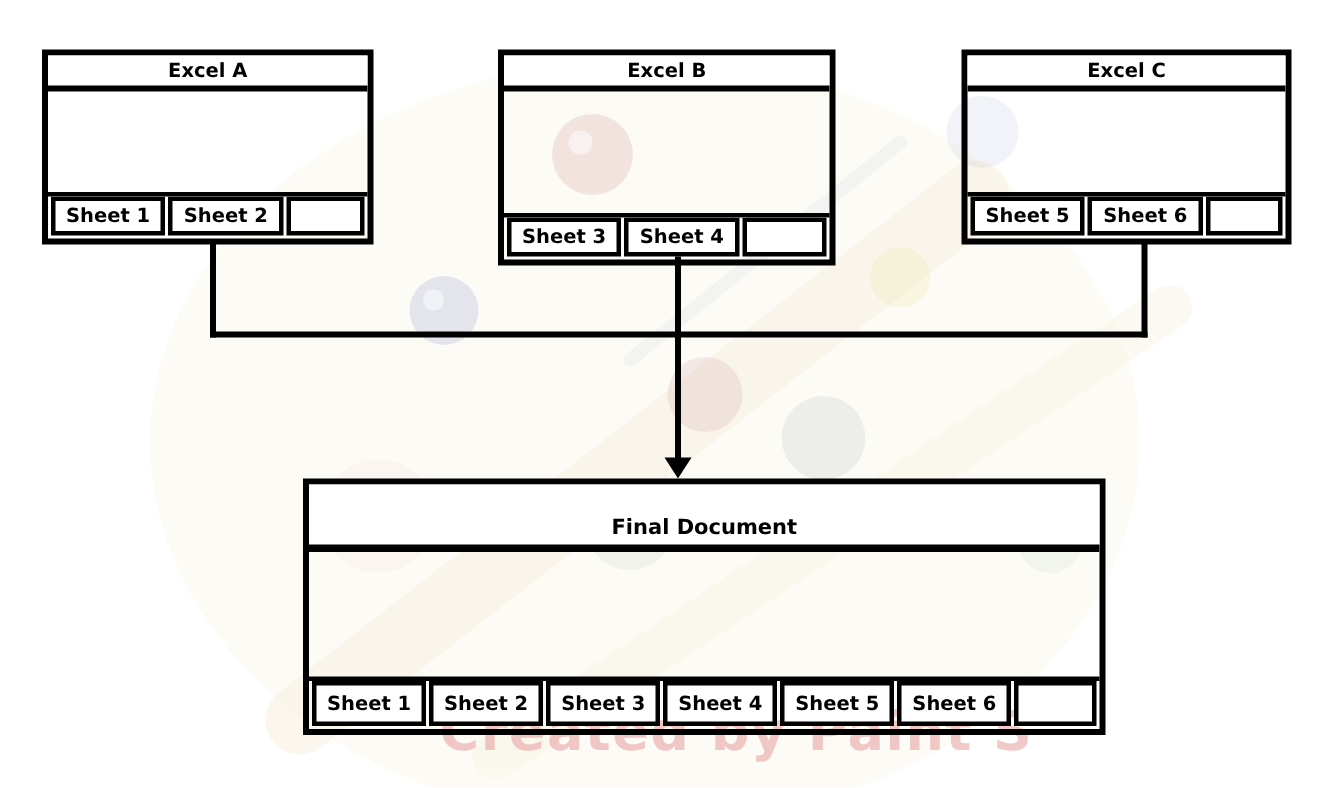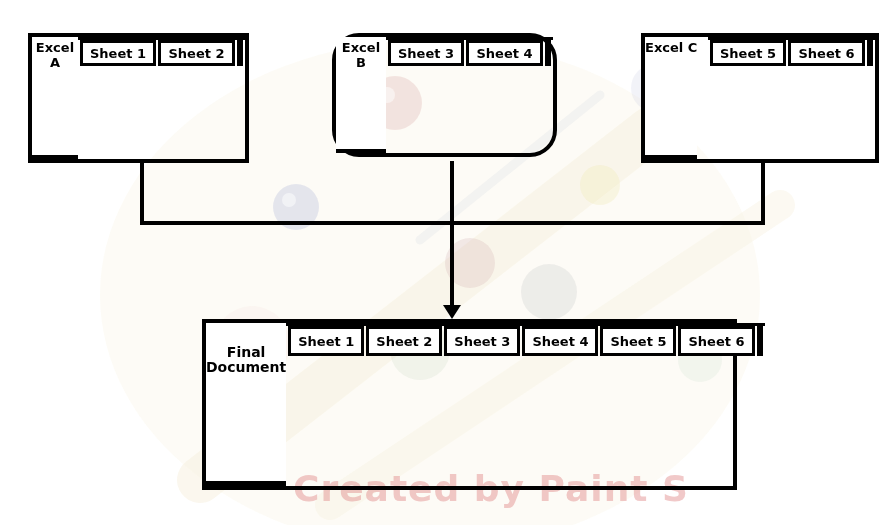--- a/index.html
+++ b/index.html
@@ -11,21 +11,21 @@
   
   #wm-art{position:absolute;left:0;top:0;z-index:0;}
   #wm-text{
     position:absolute;left:293px;top:468px;z-index:1;
     font-size:36px;font-weight:bold;letter-spacing:1px;
     color:rgba(224,136,136,0.45);white-space:nowrap;
   }
   
   .wb{
     position:absolute;z-index:2;box-sizing:border-box;
-    border:4px solid #000;display:flex;flex-direction:row;
+    border:4px solid #000;display:flex;flex-direction:column;
     background:transparent;
   }
   .wb-title{
     background:#fff;border-bottom:4px solid #000;
     font-weight:bold;font-size:13px;color:#000;
     text-align:center;padding:3px 0 2px 0;line-height:15px;
   }
   .wb-body{flex:1;background:transparent;}
   .wb-tabs{
     display:flex;gap:2px;align-items:stretch;box-sizing:border-box;
@@ -33,22 +33,22 @@
   }
   .tab{
     box-sizing:border-box;border:3px solid #000;background:#fff;
     font-weight:bold;font-size:13px;color:#000;
     display:flex;align-items:center;justify-content:center;
     padding:0 7px;min-width:66px;white-space:nowrap;
   }
   .tab.wide{min-width:77px;}
   .tab.empty{flex:1;min-width:0;padding:0;}
   #wb-a{left:28px;top:33px;width:221px;height:130px;}
-  #wb-b{left:332px;top:33px;width:225px;height:124px;border-radius:27px;}
-  #wb-c{left:641px;top:33px;width:238px;height:130px;}
+  #wb-b{left:332px;top:33px;width:225px;height:144px;}
+  #wb-c{left:641px;top:33px;width:220px;height:130px;}
   #wb-final{left:202px;top:319px;width:535px;height:171px;}
   #wb-final .wb-title{font-size:14px;padding:22px 0 3px 0;border-bottom-width:5px;}
   #wb-final .wb-tabs{height:35px;}
   
   .line{position:absolute;background:#000;z-index:1;}
   #line-a-v{left:140px;top:161px;width:4px;height:64px;}
   #line-c-v{left:761px;top:161px;width:4px;height:64px;}
   #line-h{left:140px;top:221px;width:625px;height:4px;}
   #line-b-v{left:450px;top:161px;width:4px;height:146px;}
   #arrow-head{

